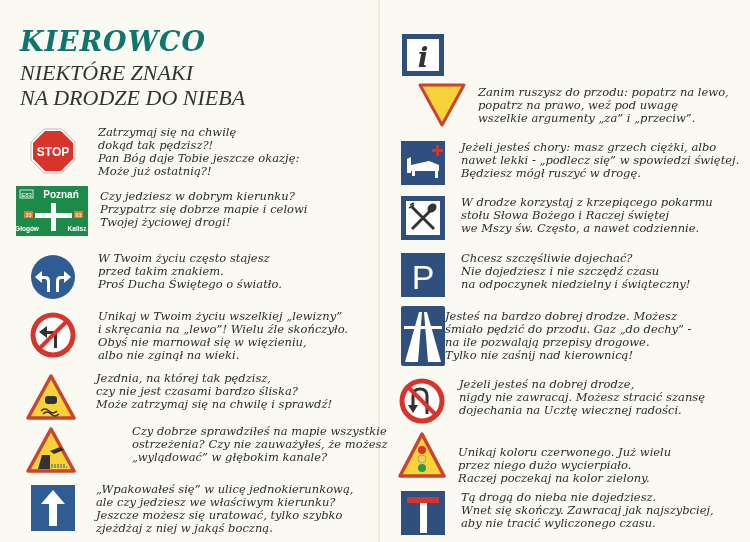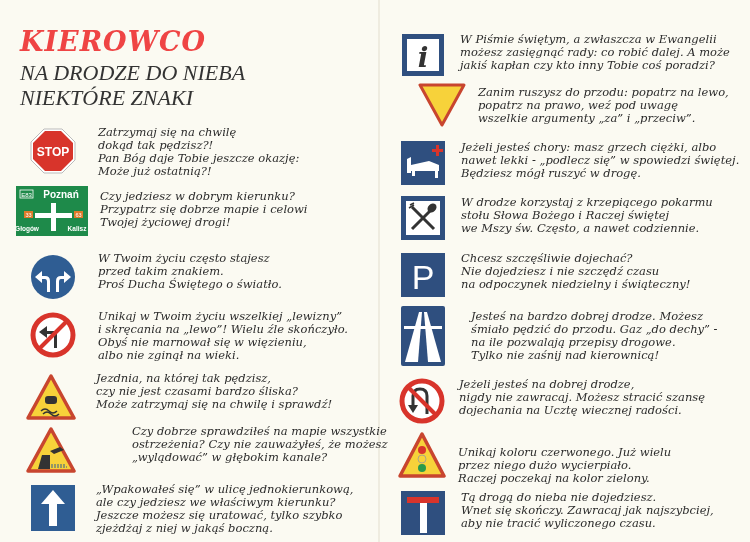--- a/index.html
+++ b/index.html
@@ -1,33 +1,33 @@
 <!DOCTYPE html>
 <html><head>
 <meta charset="utf-8">
 <style>
   html,body{margin:0;padding:0;}
   body{width:750px;height:542px;background:#fbfaf2;position:relative;overflow:hidden;font-family:"DejaVu Serif",serif;color:#2a2a2a;}
   .fold{position:absolute;left:378px;top:0;width:2px;height:542px;background:#efece0;}
-  .title{position:absolute;left:20px;top:26px;font-family:"DejaVu Serif",serif;font-weight:bold;font-style:italic;font-size:27px;letter-spacing:1px;color:#ef4444;}
+  .title{position:absolute;left:20px;top:26px;font-family:"DejaVu Serif",serif;font-weight:bold;font-style:italic;font-size:27px;letter-spacing:1px;color:#0f766e;}
   .subtitle{position:absolute;left:20px;top:60px;font-family:"Liberation Serif",serif;font-style:italic;font-size:22px;line-height:25px;color:#333;}
   .item{position:absolute;display:flex;align-items:flex-start;}
   .sign{width:50px;height:50px;flex:0 0 50px;display:flex;align-items:center;justify-content:center;}
   .txt{margin-left:22px;font-family:"DejaVu Serif",serif;font-style:italic;font-size:11.5px;line-height:13px;color:#2b2b2b;white-space:pre;}
   .left .txt{margin-left:20px;}
 </style>
 </head>
 <body>
 
 <div class="fold"></div>
 
 <div class="title">KIEROWCO</div>
 <div class="subtitle">
+  <div>NIEKTÓRE ZNAKI</div>
   <div>NA DRODZE DO NIEBA</div>
-  <div>NIEKTÓRE ZNAKI</div>
 </div>
 
 <div class="item left" style="left:28px;top:126px;">
   <div class="sign">
     <svg width="46" height="46" viewBox="0 0 46 46">
         <polygon points="14,1 32,1 45,14 45,32 32,45 14,45 1,32 1,14" fill="#fff" stroke="#bbb" stroke-width="1"></polygon>
         <polygon points="15,3 31,3 43,15 43,31 31,43 15,43 3,31 3,15" fill="#d8342b"></polygon>
         <text x="23" y="28" text-anchor="middle" font-family="Liberation Sans, sans-serif" font-weight="bold" font-size="12" fill="#fff">STOP</text>
       </svg>
   </div>
@@ -128,23 +128,20 @@
 </div>
 
 <div class="item" style="left:400px;top:30px;">
   <div class="sign" style="width:46px;flex-basis:46px;">
     <svg width="44" height="44" viewBox="0 0 44 44">
         <rect x="1" y="1" width="42" height="42" fill="#2f4f7f"></rect>
         <rect x="6" y="6" width="32" height="32" fill="#fff"></rect>
         <text x="22" y="34" text-anchor="middle" font-family="DejaVu Serif, serif" font-style="italic" font-weight="bold" font-size="28" fill="#333">i</text>
       </svg>
   </div>
-  <div class="txt" style="margin-left:14px;margin-top:3px;">W Piśmie świętym, a zwłaszcza w Ewangelii
-możesz zasięgnąć rady: co robić dalej. A może
-jakiś kapłan czy kto inny Tobie coś poradzi?</div>
 </div>
 
 <div class="item" style="left:418px;top:83px;">
   <div class="sign" style="width:48px;flex-basis:48px;height:44px;">
     <svg width="48" height="44" viewBox="0 0 48 44">
         <polygon points="2,2 46,2 24,42" fill="#f7d23a" stroke="#c8452f" stroke-width="3" stroke-linejoin="round"></polygon>
       </svg>
   </div>
   <div class="txt" style="margin-left:12px;margin-top:3px;">Zanim ruszysz do przodu: popatrz na lewo,
 popatrz na prawo, weź pod uwagę
@@ -197,21 +194,21 @@
 
 <div class="item" style="left:401px;top:306px;">
   <div class="sign" style="width:44px;flex-basis:44px;height:60px;">
     <svg width="44" height="60" viewBox="0 0 44 60">
         <rect x="0" y="0" width="44" height="60" rx="2" fill="#2f4f7f"></rect>
         <polygon points="18,6 21,6 17,56 4,56" fill="#fff"></polygon>
         <polygon points="23,6 26,6 40,56 27,56" fill="#fff"></polygon>
         <rect x="3" y="20" width="38" height="3" fill="#fff"></rect>
       </svg>
   </div>
-  <div class="txt" style="margin-left:26px;margin-top:4px;">Jesteś na bardzo dobrej drodze. Możesz
+  <div class="txt" style="margin-left:0;margin-top:4px;">Jesteś na bardzo dobrej drodze. Możesz
 śmiało pędzić do przodu. Gaz „do dechy” -
 na ile pozwalają przepisy drogowe.
 Tylko nie zaśnij nad kierownicą!</div>
 </div>
 
 <div class="item" style="left:399px;top:376px;">
   <div class="sign" style="width:46px;flex-basis:46px;">
     <svg width="46" height="46" viewBox="0 0 46 46">
         <circle cx="23" cy="23" r="20" fill="#fff" stroke="#d8342b" stroke-width="5"></circle>
         <path d="M28 36 V18 Q28 11 21 11 Q14 11 14 18 V28" fill="none" stroke="#333" stroke-width="3"></path>

